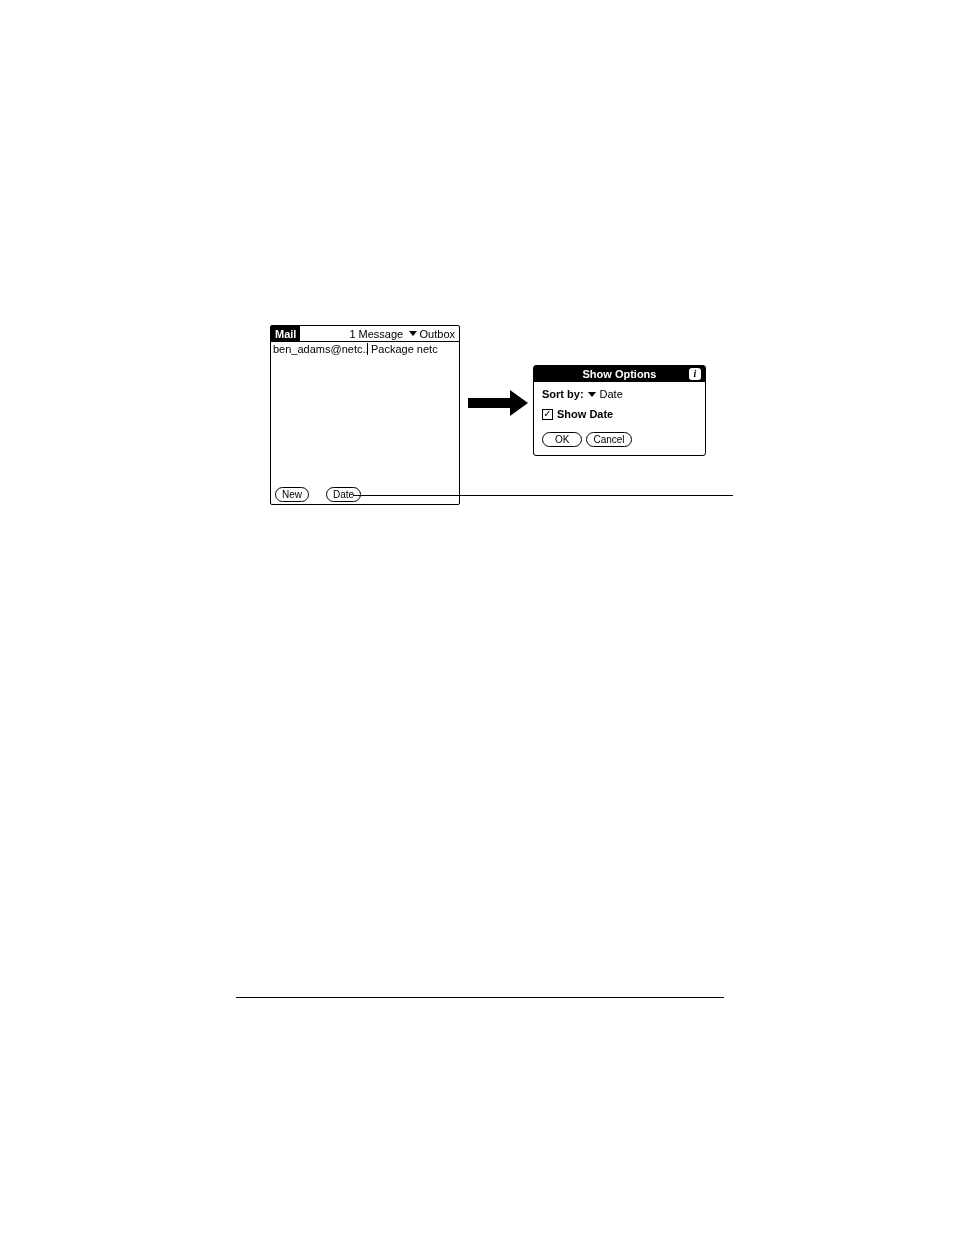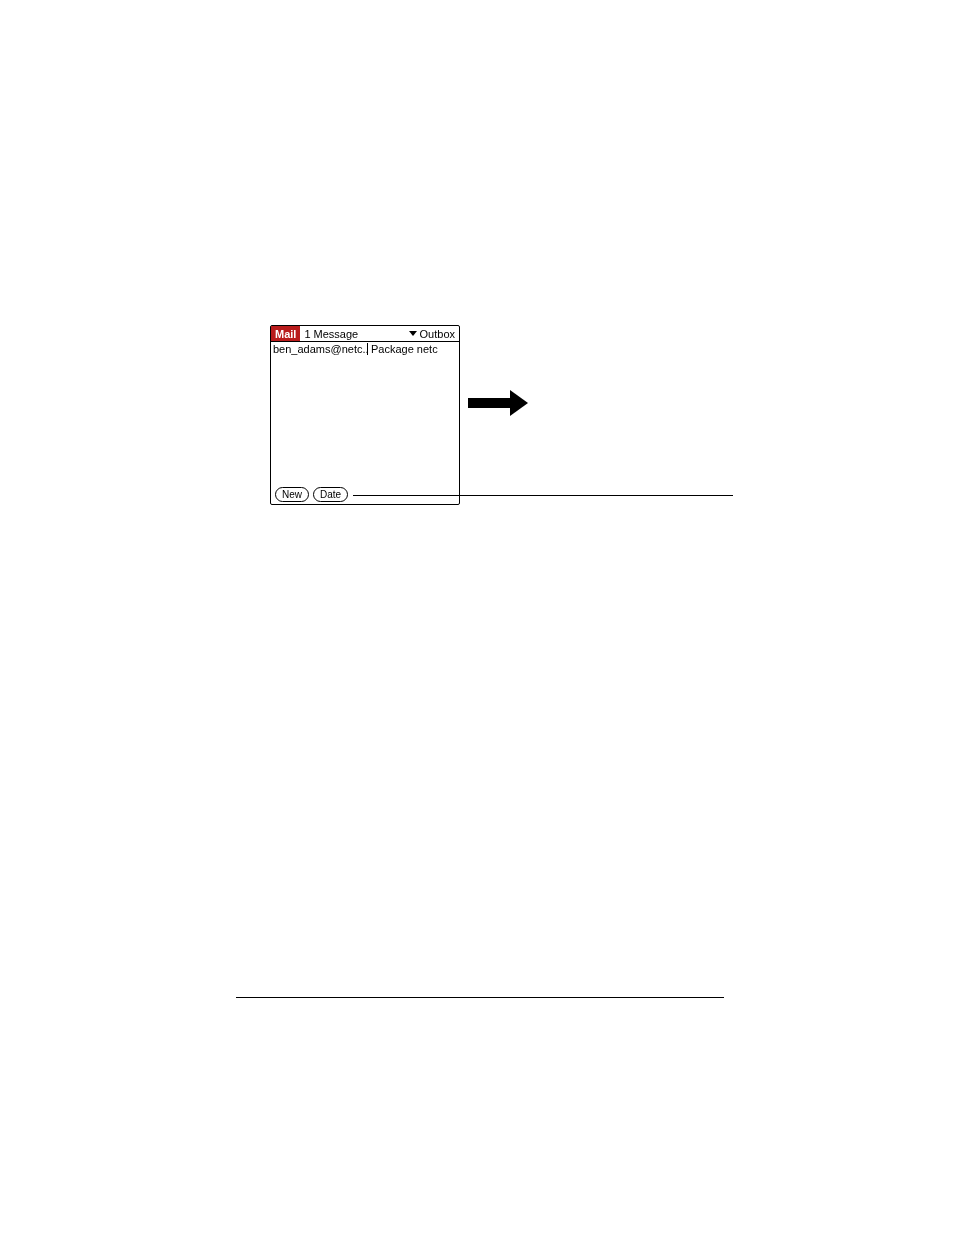--- a/index.html
+++ b/index.html
@@ -31,31 +31,32 @@
     background: #fff;
   }
   .mail-header {
     display: flex;
     align-items: center;
     height: 16px;
     font-size: 11px;
     border-bottom: 1.5px solid #000;
   }
   .mail-title {
-    background: #b91c1c;
+    background: #000000;
     color: #fff;
     font-weight: bold;
     padding: 1px 4px;
     height: 100%;
     display: flex;
     align-items: center;
   }
   .mail-count {
     padding-left: 4px;
     flex: 1;
+    margin-left: 45px;
   }
   .mail-folder {
     padding-right: 4px;
     display: flex;
     align-items: center;
     gap: 3px;
     text-align: right;
   }
   .tri-down {
     width: 0; height: 0;
@@ -78,21 +79,21 @@
     overflow: hidden;
     white-space: nowrap;
   }
   .mail-subject {
     padding-left: 3px;
     white-space: nowrap;
     overflow: hidden;
   }
   .mail-footer {
     display: flex;
-    gap: 4px;
+    gap: 17px;
     padding: 0 4px 2px 4px;
     align-items: center;
   }
   .pill-btn {
     border: 1.3px solid #000;
     border-radius: 8px;
     font-size: 10px;
     padding: 0 6px;
     line-height: 13px;
     background: #fff;
@@ -220,16 +221,37 @@
     </div>
   </div>
 
   <div class="connector-line"></div>
 
   <div class="arrow">
     <div class="arrow-shaft"></div>
     <div class="arrow-head"></div>
   </div>
 
+  <div class="options-dialog">
+    <div class="options-title">
+      <span>Show Options</span>
+      <span class="info-icon">i</span>
+    </div>
+    <div class="options-body">
+      <div class="opt-row">
+        <span class="opt-label">Sort by:</span>
+        <span class="tri-down"></span>
+        <span>Date</span>
+      </div>
+      <div class="opt-row">
+        <span class="checkbox">✓</span>
+        <span class="opt-label">Show Date</span>
+      </div>
+      <div class="options-footer">
+        <span class="pill-btn" style="padding:0 12px">OK</span>
+        <span class="pill-btn">Cancel</span>
+      </div>
+    </div>
+  </div>
 
 </div>
 
 <div class="hr-line"></div>
 
 </body></html>

